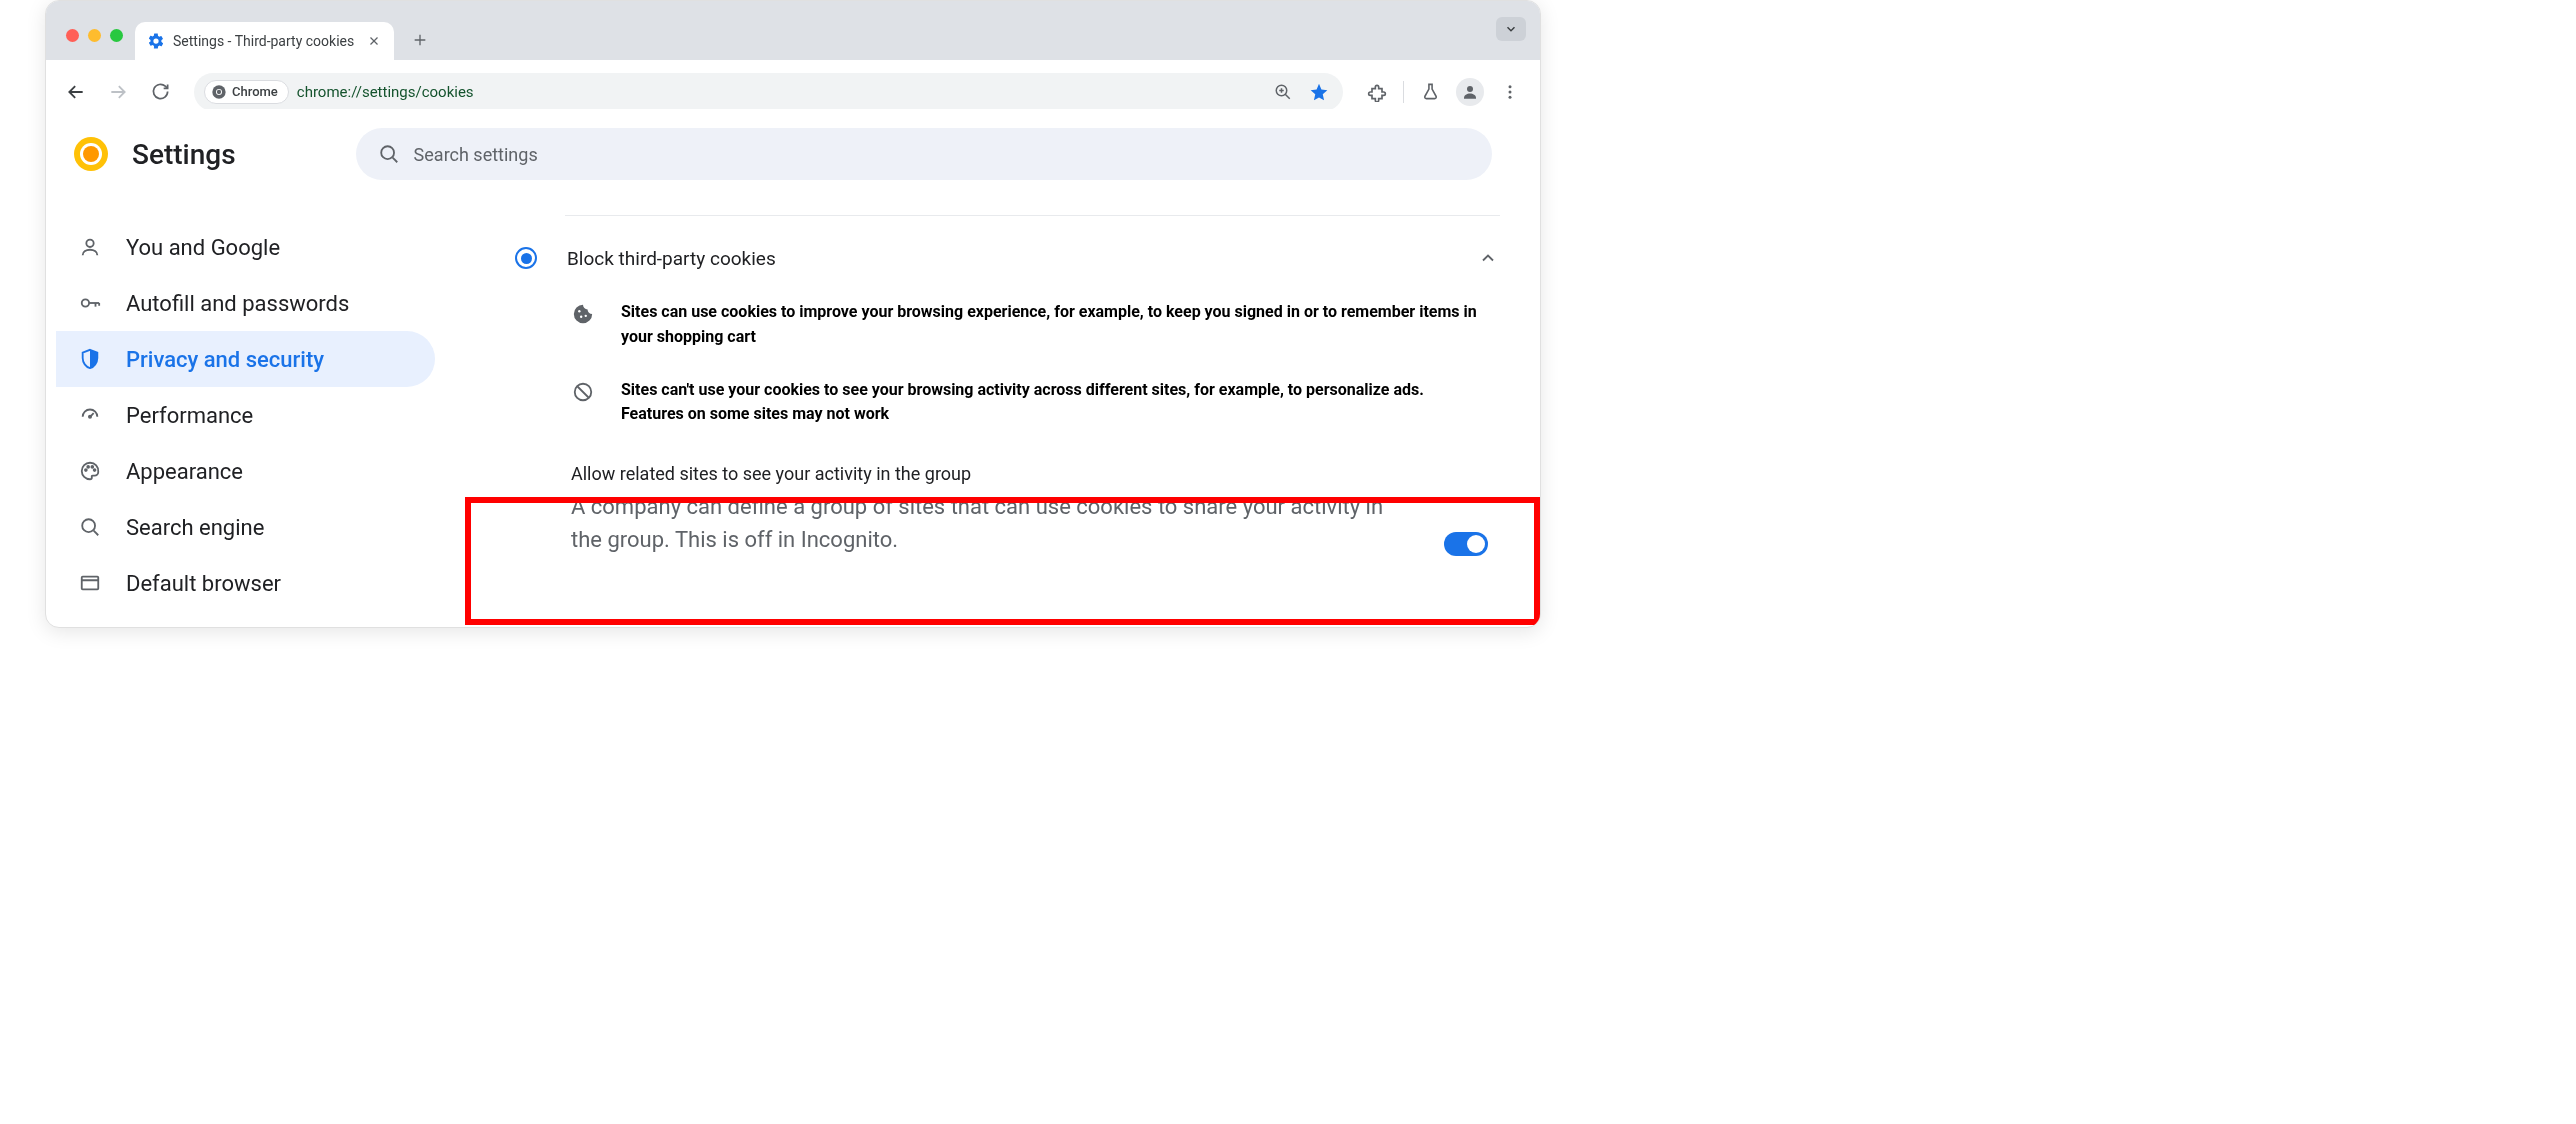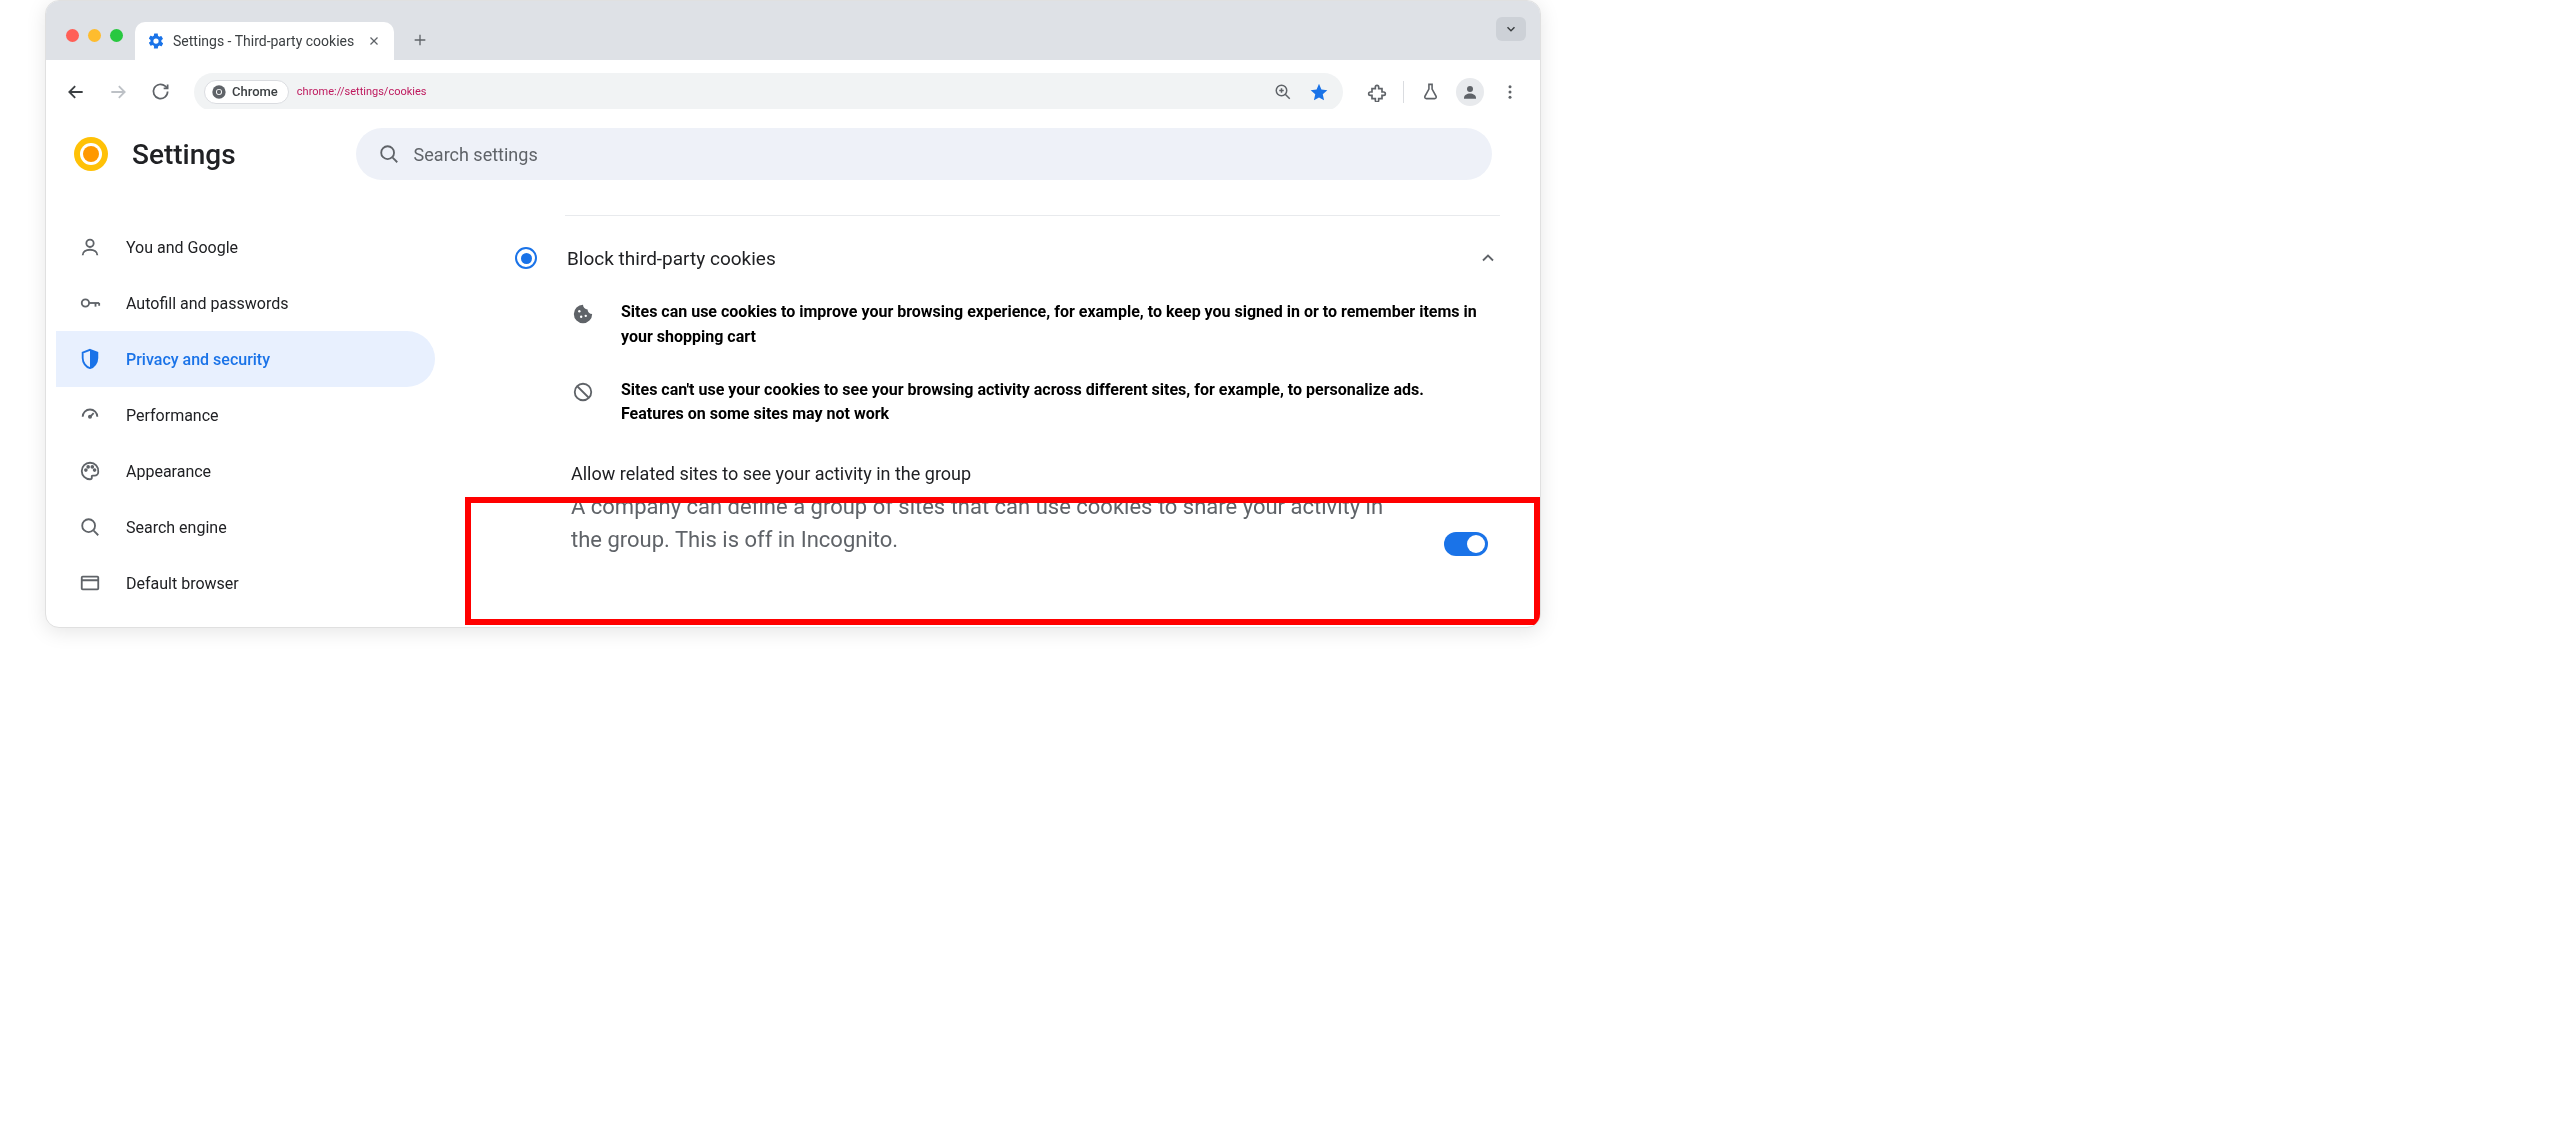--- a/index.html
+++ b/index.html
@@ -89,21 +89,21 @@
   .omnibox {
     flex:1; height:38px; background:#f1f3f4; border-radius:19px;
     display:flex; align-items:center; padding: 0 10px; gap:8px;
     margin: 0 10px;
   }
   .chrome-chip {
     background:#fff; border-radius:14px; padding:3px 10px 3px 6px;
     display:flex;align-items:center;gap:5px; font-size:13px; font-weight:500;
     color:#3c4043; border:1px solid #dadce0;
   }
-  .omnibox-url { color:#be185d; font-size:11px; flex:1; }
+  .omnibox-url { color:#14532d; font-size:15px; flex:1; }
   .omni-icon { width:28px;height:28px;display:flex;align-items:center;justify-content:center;color:#5f6368;}
   .star-filled { color:#1a73e8; }
   .toolbar-right { display:flex; align-items:center; gap:4px; }
   .t-icon { width:36px;height:36px;display:flex;align-items:center;justify-content:center;color:#5f6368;border-radius:50%; }
   .t-sep { width:1px; height:22px; background:#dadce0; margin:0 4px; }
   .avatar { width:28px;height:28px;border-radius:50%;background:#e8eaed;display:flex;align-items:center;justify-content:center;color:#5f6368;}
   
   .settings-header {
     position:absolute;
     top:108px; left:0; right:0;
@@ -133,21 +133,21 @@
     border-top: 1px solid #e8eaed;
   }
   
   .sidebar {
     width: 409px;
     padding: 20px 10px;
   }
   .sidebar-item {
     height:56px; display:flex; align-items:center;
     padding: 0 22px; gap:24px;
-    font-size:16px; color:#202124;
+    font-size:22px; color:#202124;
     border-radius: 0 28px 28px 0;
     margin-right: 10px;
   }
   .sidebar-item .s-icon { width:24px;height:24px;display:flex;align-items:center;justify-content:center;color:#5f6368;}
   .sidebar-item.active { background:#e8f0fe; color:#1a73e8; font-weight:500;}
   .sidebar-item.active .s-icon { color:#1a73e8; }
   
   .main-panel {
     flex:1; padding: 10px 40px 20px 60px;
     overflow: visible;

